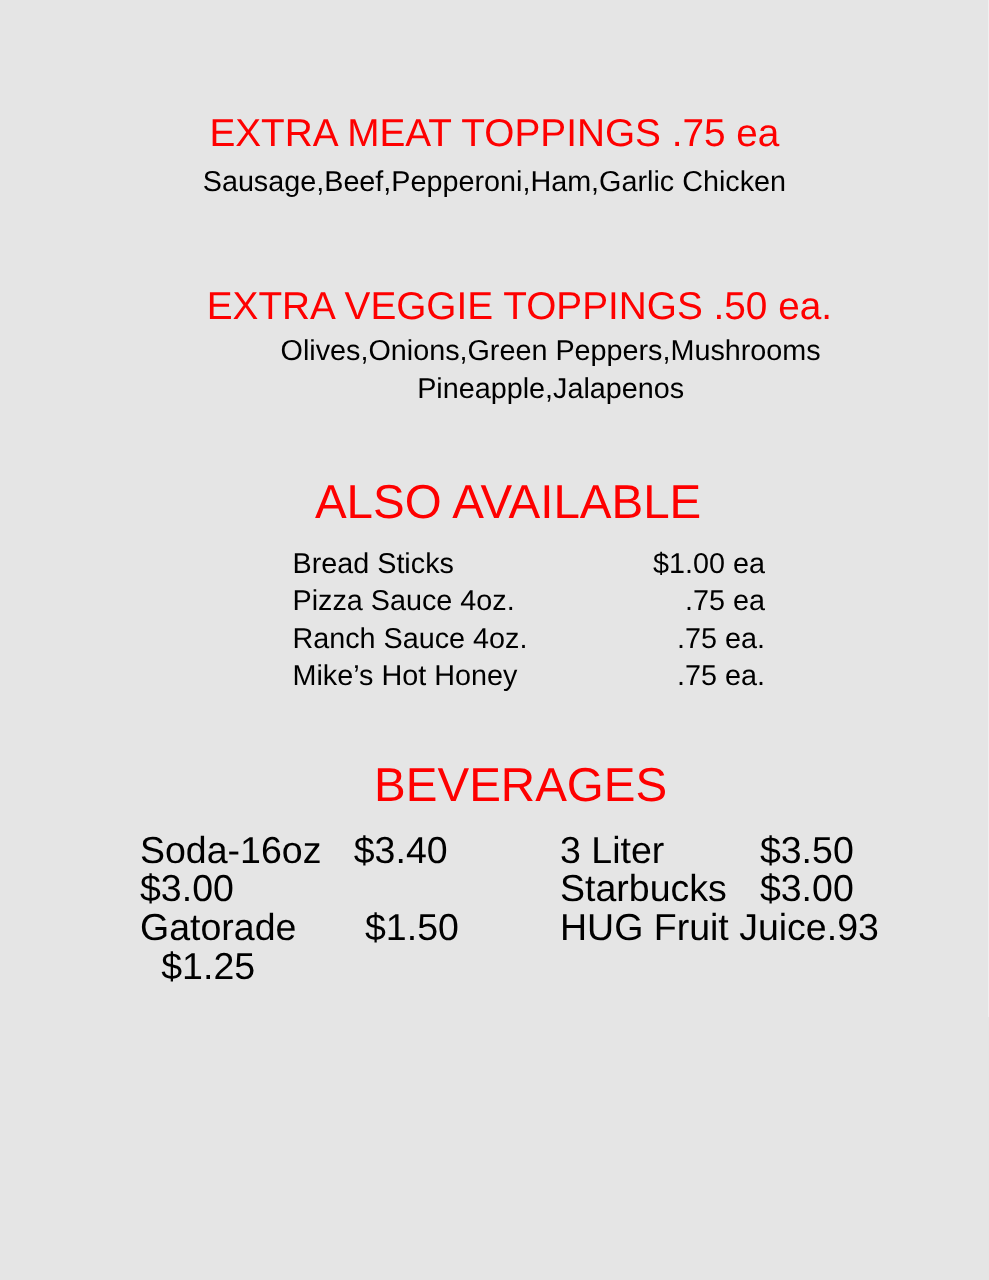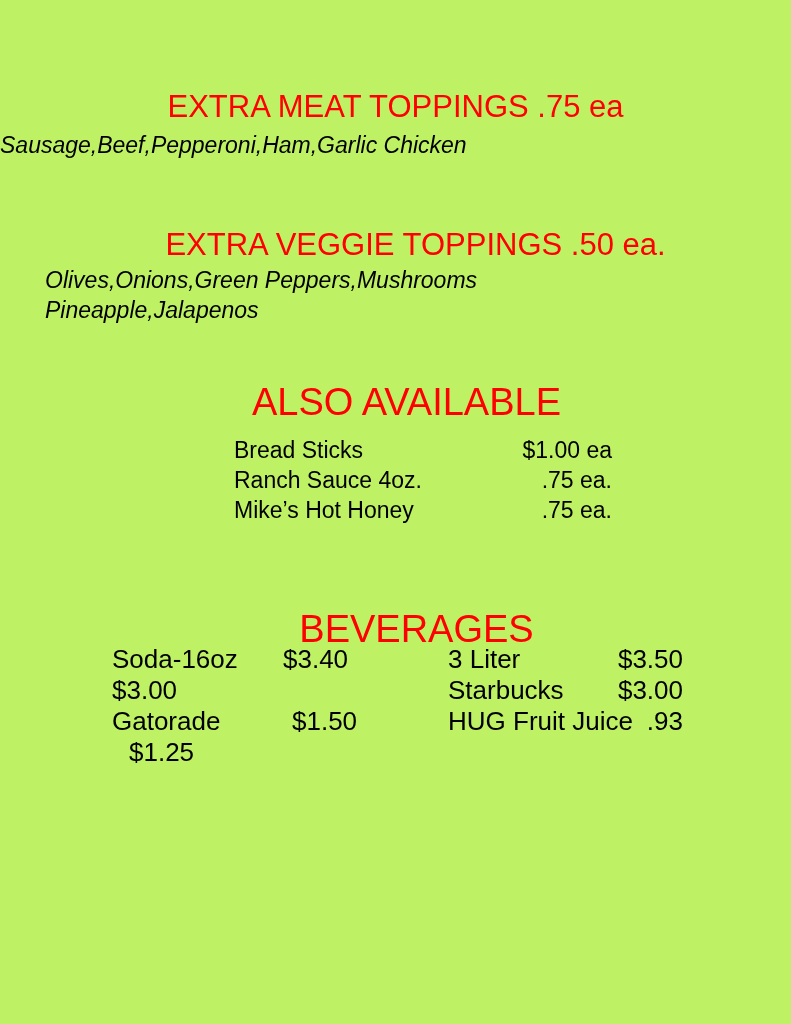--- a/index.html
+++ b/index.html
@@ -4,21 +4,21 @@
 <style>
   html, body {
     margin: 0;
     padding: 0;
     background: #ffffff;
   }
   .page {
     position: relative;
     width: 791px;
     height: 1024px;
-    background: #bef264;
+    background: #e5e5e5;
     font-family: "Liberation Sans", sans-serif;
     color: #000000;
     overflow: hidden;
   }
   .heading-small {
     position: absolute;
     left: 0;
     width: 100%;
     text-align: center;
     font-size: 31px;
@@ -33,24 +33,24 @@
     text-align: center;
     font-size: 38px;
     line-height: 44px;
     color: #fe0000;
     white-space: nowrap;
   }
   .body-line {
     position: absolute;
     left: 0;
     width: 100%;
+    text-align: center;
     font-size: 23px;
     line-height: 30px;
     white-space: nowrap;
-    font-style: italic;
   }
   #heading-meat   { top: 89px;  }
   #subline-meat   { top: 130px; }
   #heading-veggie { top: 227px; margin-left: 20px; }
   #subline-veggie { top: 265px; margin-left: 45px; }
   #heading-also   { top: 380px; transform: translateX(11px); }
   #heading-bev    { top: 607px; transform: translateX(21px); }
 
   .also-table {
     position: absolute;
@@ -62,22 +62,22 @@
   }
   .also-table .row {
     display: flex;
     justify-content: space-between;
     height: 30px;
     white-space: nowrap;
   }
 
   .bev-col {
     position: absolute;
-    top: 644px;
-    font-size: 26px;
+    top: 665px;
+    font-size: 30px;
     line-height: 31px;
   }
   .bev-left  { left: 112px; width: 258px; }
   .bev-right { left: 448px; width: 235px; }
   .bev-col .row {
     display: flex;
     height: 31px;
     white-space: nowrap;
   }
   .bev-left .name { width: 171px; }
@@ -97,20 +97,24 @@
   <div id="subline-veggie" style="position:absolute; left:0; width:100%; top:265px;">
     <div class="body-line" style="position:static;">Olives,Onions,Green Peppers,Mushrooms</div>
     <div class="body-line" style="position:static;">Pineapple,Jalapenos</div>
   </div>
 
   <div id="heading-also" class="heading-large">ALSO AVAILABLE</div>
   <div class="also-table">
     <div class="row">
       <span class="name">Bread Sticks</span>
       <span class="price">$1.00 ea</span>
+    </div>
+    <div class="row">
+      <span class="name">Pizza Sauce 4oz.</span>
+      <span class="price">.75 ea</span>
     </div>
     <div class="row">
       <span class="name">Ranch Sauce 4oz.</span>
       <span class="price">.75 ea.</span>
     </div>
     <div class="row">
       <span class="name">Mike’s Hot Honey</span>
       <span class="price">.75 ea.</span>
     </div>
   </div>

